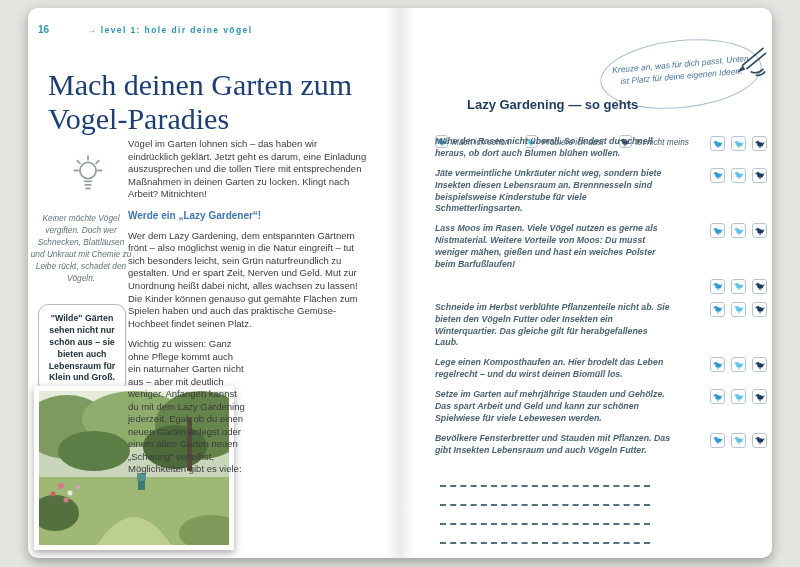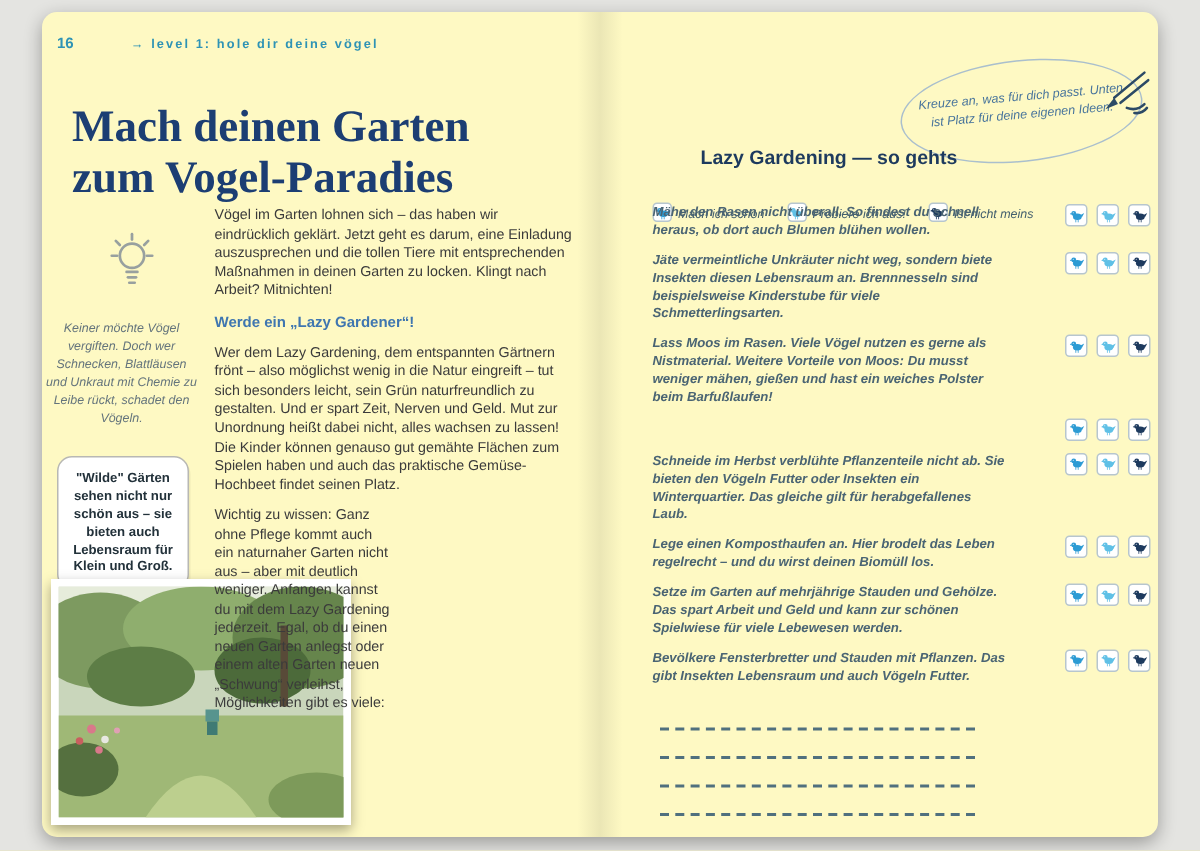--- a/index.html
+++ b/index.html
@@ -1,51 +1,51 @@
 <!DOCTYPE html>
 <html><head>
 <meta charset="utf-8">
 <style>
   * { box-sizing: border-box; }
   body { margin:0; background:#cfcfcd; font-family:"Liberation Sans", sans-serif; }
   .stage { position:relative; width:800px; height:567px; background:#e4e4e1; overflow:hidden; }
 
   .spread { position:absolute; left:28px; top:8px; width:744px; height:550px;
-            background:#fef9c3; border-radius:10px; box-shadow:0 4px 12px rgba(0,0,0,.32); overflow:hidden; }
+            background:#ffffff; border-radius:10px; box-shadow:0 4px 12px rgba(0,0,0,.32); overflow:hidden; }
   .gutter { position:absolute; left:357px; top:0; height:100%; width:30px;
             background:linear-gradient(90deg, rgba(0,0,0,0), rgba(40,40,40,.09) 50%, rgba(0,0,0,0)); }
 
   
   .page-head { position:absolute; left:10px; top:16px; display:flex; gap:14px; align-items:baseline; color:#2e93b5; }
   .pnum { font-weight:bold; font-size:10px; }
   .head-label { font-size:8.5px; font-weight:bold; letter-spacing:1.4px;margin-left:24px; }
 
   .title { position:absolute; left:20px; top:40px; width:312px;
-           font-family:"Liberation Serif", serif; font-weight:bold; font-size:30px;
+           font-family:"Liberation Serif", serif; font-weight:normal; font-size:30px;
            line-height:1.12; color:#1c3e73; }
 
   .lamp { position:absolute; left:42px; top:146px; width:36px; height:42px; }
 
   .tip-note { position:absolute; left:2px; top:196px; width:102px; font-size:8.3px; font-style:italic;
               color:#64747c; line-height:1.45; text-align:center; }
 
   .bubble { position:absolute; left:10px; top:296px; width:88px; background:#fff;
             border:1.5px solid #b8b8b4; border-radius:10px; padding:8px 7px;
             font-size:8.8px; font-weight:bold; color:#22313a; line-height:1.35; text-align:center;
             box-shadow:1px 2px 0 rgba(0,0,0,.06); }
   .bubble::after { content:""; position:absolute; bottom:-7px; right:16px; width:11px; height:11px;
             background:#fff; border-right:1.5px solid #b8b8b4; border-bottom:1.5px solid #b8b8b4;
             transform:rotate(55deg); }
 
   .photo { position:absolute; left:6px; top:378px; width:200px; height:164px; background:#fff;
            padding:5px; box-shadow:0 3px 8px rgba(0,0,0,.35); }
   .photo svg { width:100%; height:100%; display:block; }
 
   .textcol { position:absolute; left:100px; top:130px; width:240px;
-             font-size:9.5px; line-height:1.32; color:#3b3b3b;margin-left:15px; }
+             font-size:9.5px; line-height:1.32; color:#3b3b3b; }
   .textcol p { margin:0 0 8px; }
   .sub { color:#3f76b0; font-weight:bold; font-size:10px; margin:9px 0 4px; }
   .body2 { margin-left:122px; width:118px; }
 
   
   .r-note-oval { position:absolute; left:572px; top:32px; width:162px; height:68px;
                  border:1.4px solid #aabfcd; border-radius:50%; transform:rotate(-6deg); }
   .r-note { position:absolute; left:583px; top:42px; width:140px; transform:rotate(-5deg);
             font-size:8.4px; font-style:italic; color:#49759c; text-align:center; line-height:1.45; }
   .pencil { position:absolute; left:698px; top:36px; width:42px; height:34px; }

